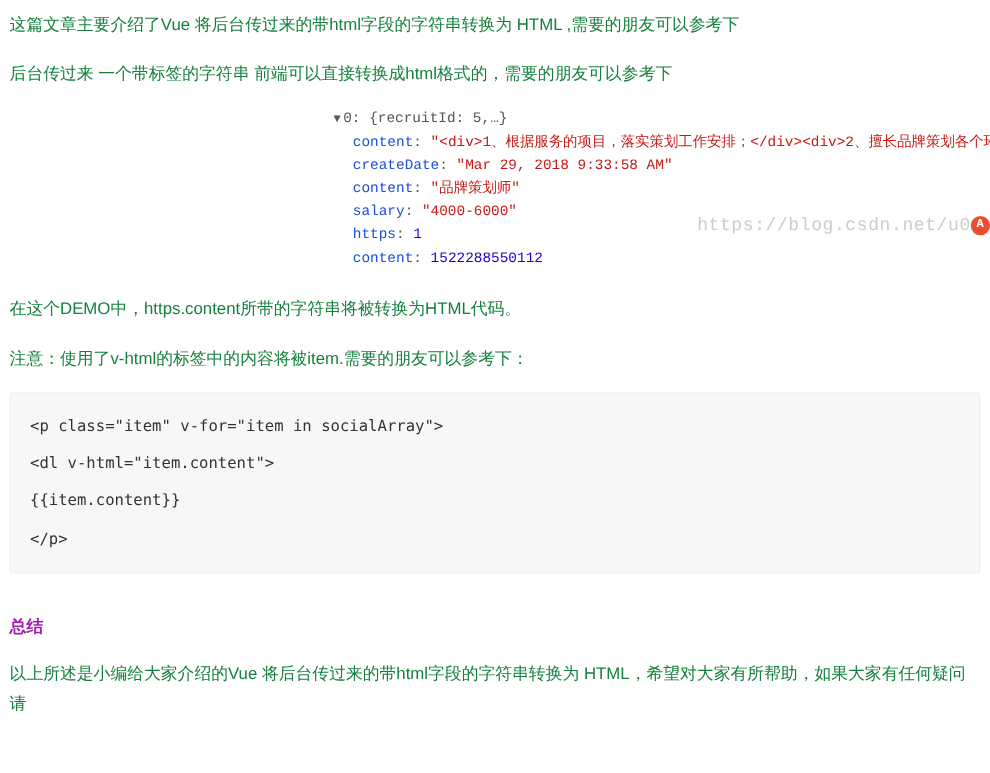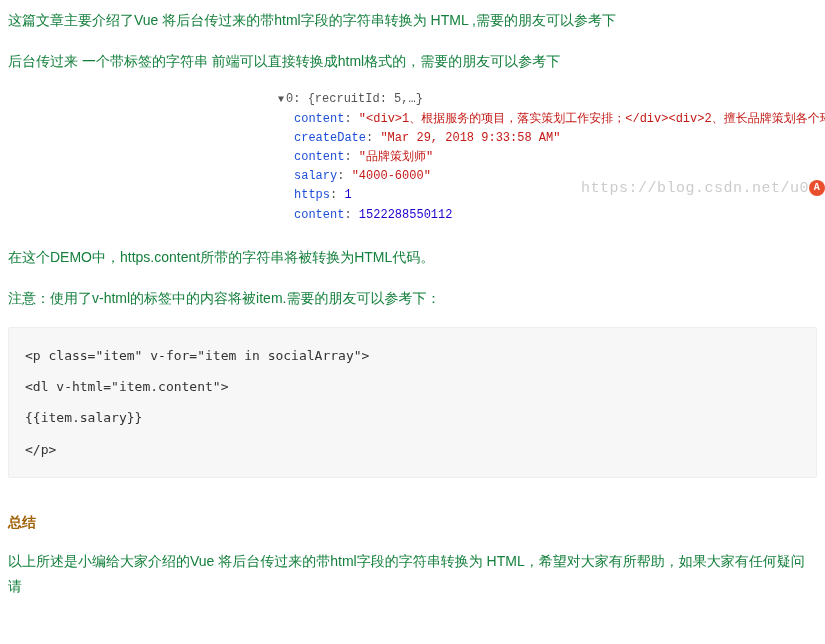--- a/index.html
+++ b/index.html
@@ -82,21 +82,21 @@
       border: 1px solid #eee;
       padding: 12px 16px;
       margin: 12px 0 20px 0;
       font-family: SimSun, Consolas, monospace;
       font-size: 13px;
       line-height: 2.4;
       color: #333;
       border-radius: 2px;
     }
     .heading {
-      color: #a16207;
+      color: #a21caf;
       font-weight: bold;
       font-size: 14px;
       margin: 32px 0 14px 0;
     }
   </style>
 </head>
 <body>
 
 <div class="paragraph">这篇文章主要介绍了Vue 将后台传过来的带html字段的字符串转换为 HTML ,需要的朋友可以参考下</div>
 
@@ -129,19 +129,19 @@
   </span>
 </div>
 
 <div class="paragraph">在这个DEMO中，https.content所带的字符串将被转换为HTML代码。</div>
 
 <div class="paragraph">注意：使用了v-html的标签中的内容将被item.需要的朋友可以参考下：</div>
 
 <div class="code-block">
   <div>&lt;p class="item" v-for="item in socialArray"&gt;</div>
   <div> &lt;dl v-html="item.content"&gt;</div>
-  <div>  {{item.salary}}</div>
+  <div>  {{item.content}}</div>
   <div>&lt;/p&gt;</div>
 </div>
 
 <div class="heading">总结</div>
 
 <div class="paragraph">以上所述是小编给大家介绍的Vue 将后台传过来的带html字段的字符串转换为 HTML，希望对大家有所帮助，如果大家有任何疑问请</div>
 
 </body></html>

